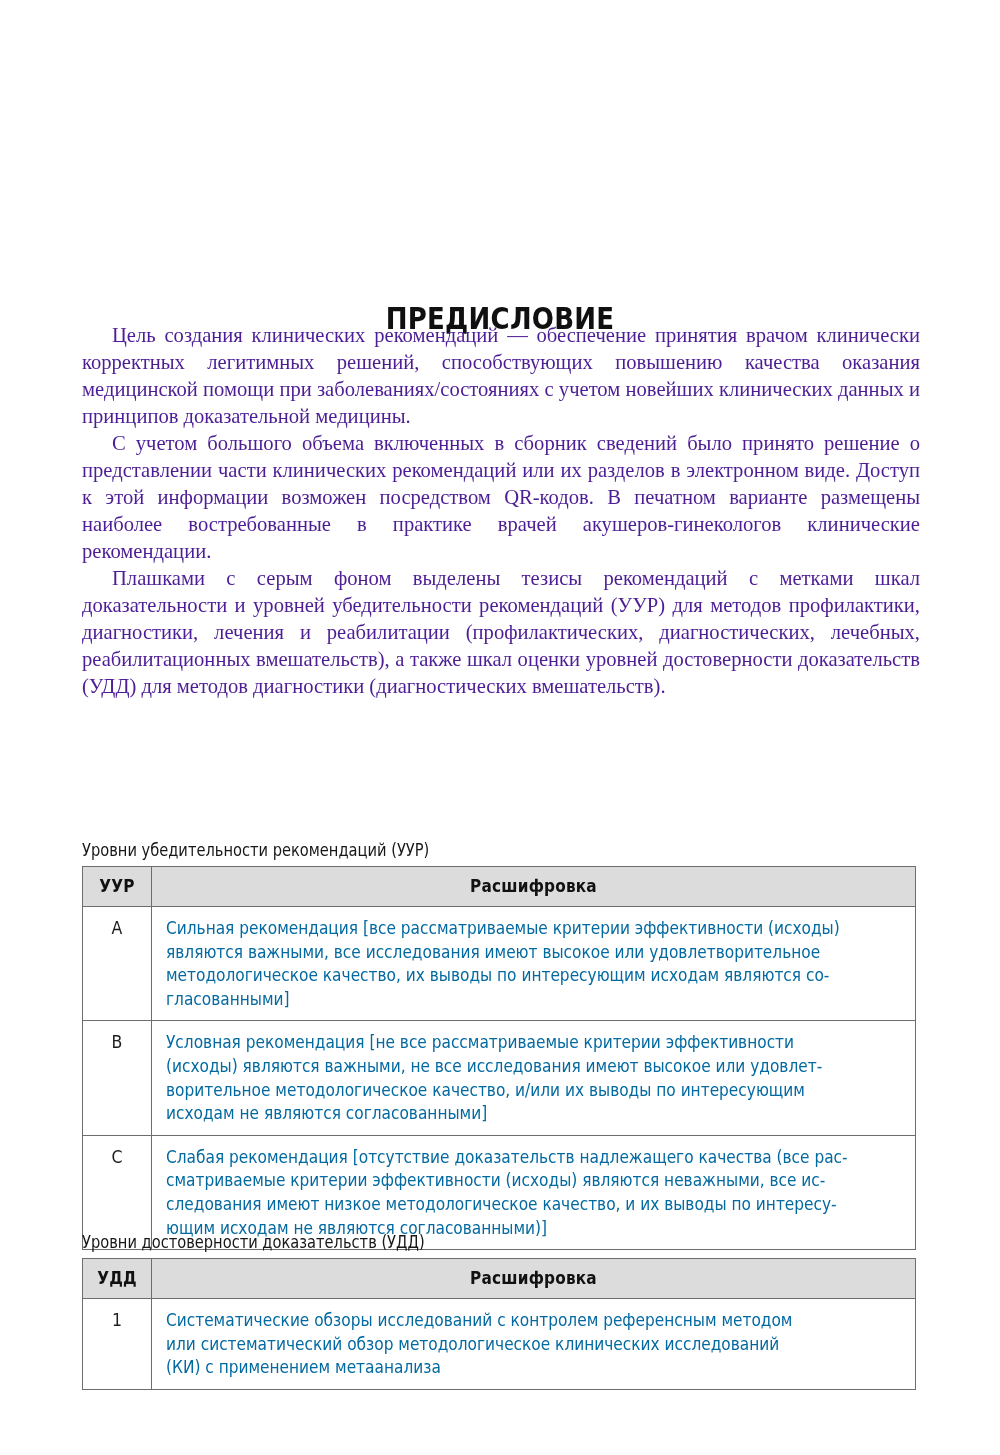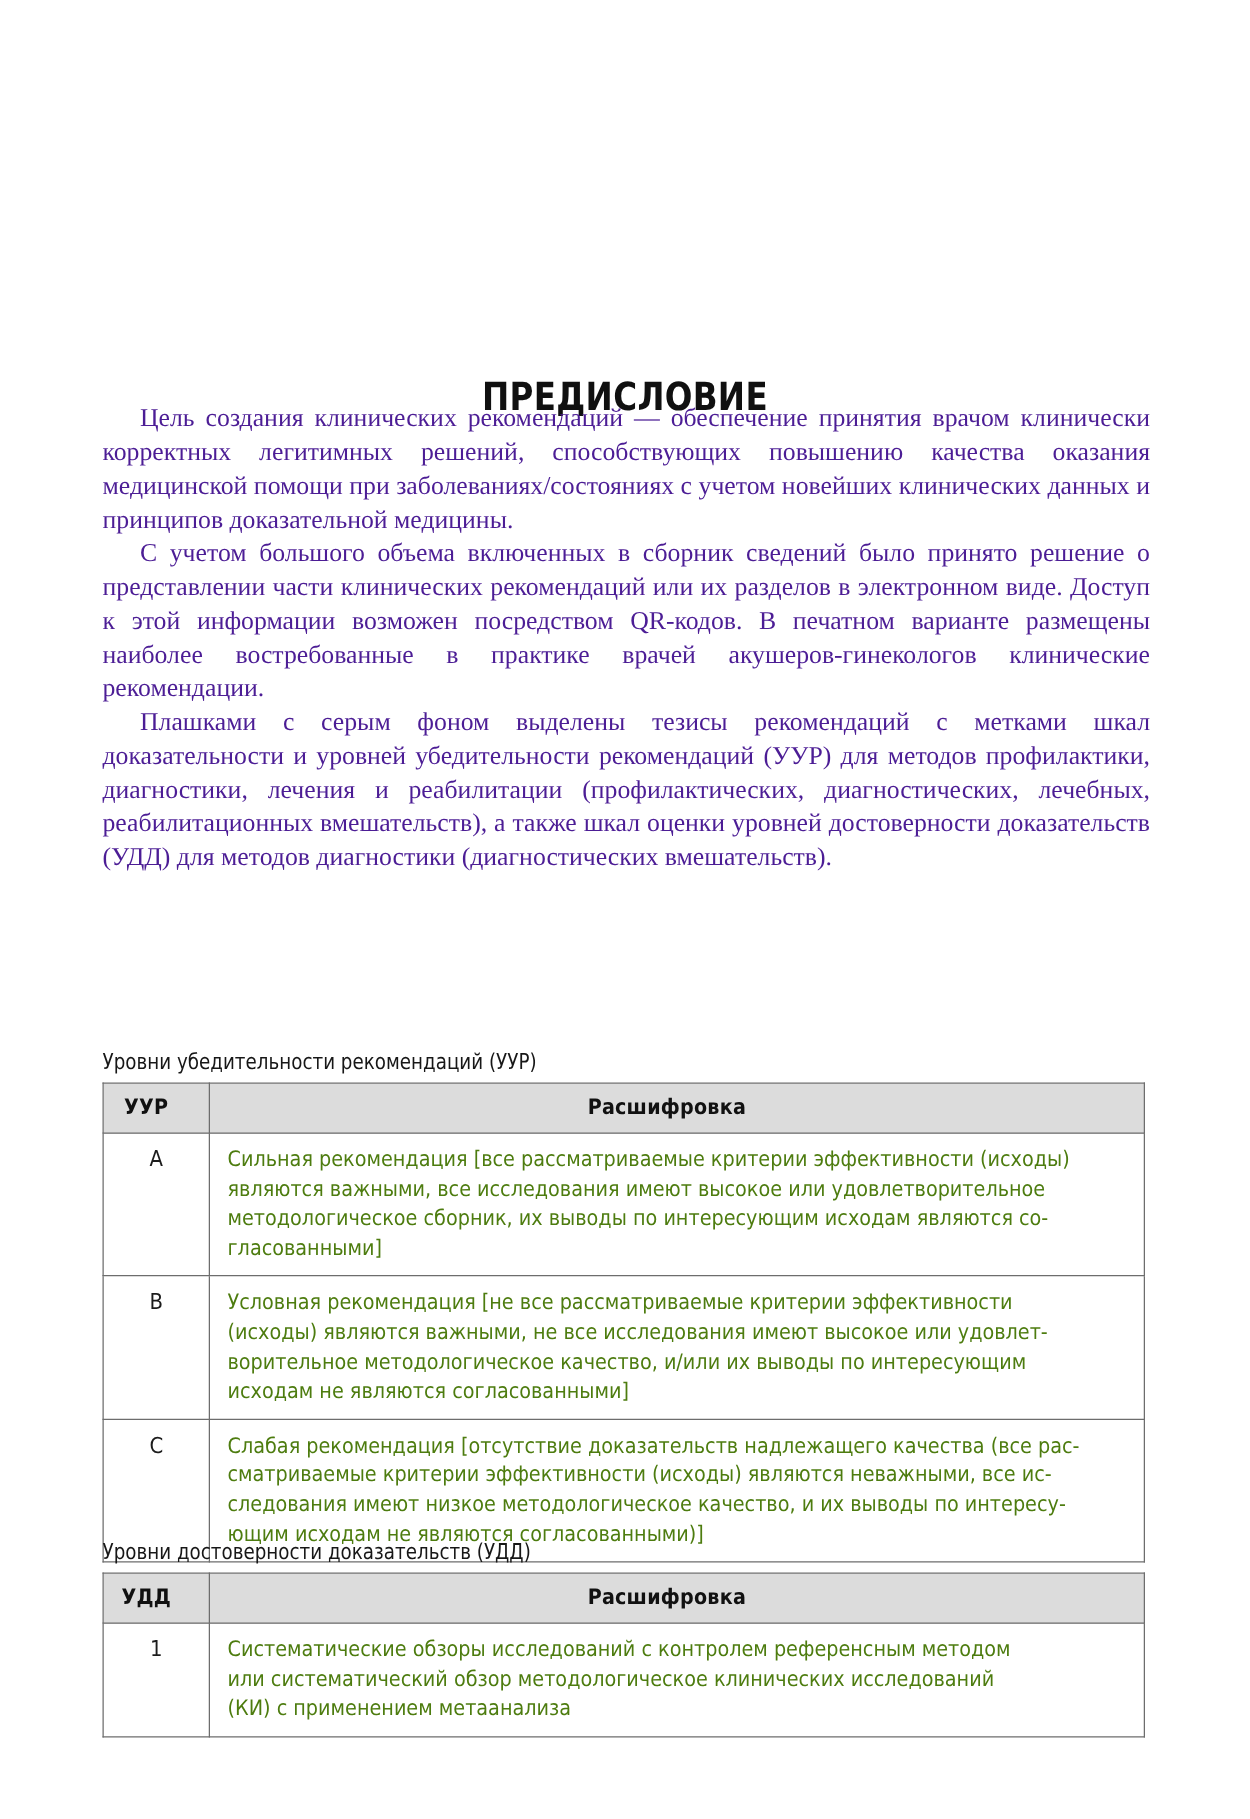--- a/index.html
+++ b/index.html
@@ -82,39 +82,39 @@
   table.grade-table th,
   table.grade-table td {
     border: 1px solid #6d6d6d;
     vertical-align: top;
   }
   table.grade-table thead th {
     background: #dcdcdc;
     font-weight: 700;
     font-size: 17px;
     text-align: center;
-    padding: 9px 20px 10px 4px;
+    padding: 9px 4px 10px 4px;
     color: #111111;
     letter-spacing: 0.2px;
   }
   table.grade-table thead th.col-code { width: 60px; }
 
   table.grade-table td.cell-code {
     width: 60px;
     text-align: center;
     font-size: 17.5px;
     padding: 11px 2px 8px 2px;
     color: #1c1c1c;
     font-weight: 400;
   }
   table.grade-table td.cell-desc {
     padding: 10px 10px 9px 14px;
     font-size: 17.1px;
     line-height: 23.6px;
-    color: #4d7c0f;
+    color: #0369a1;
     text-align: left;
   }
   .desc-line { display: block; white-space: nowrap; }
 </style>
 </head>
 <body>
 
 <div class="page">
 
   <h1 class="doc-title">ПРЕДИСЛОВИЕ</h1>
@@ -133,21 +133,21 @@
         <th class="col-code">УУР</th>
         <th>Расшифровка</th>
       </tr>
     </thead>
     <tbody>
       <tr>
         <td class="cell-code">A</td>
         <td class="cell-desc">
           <span class="desc-line">Сильная рекомендация [все рассматриваемые критерии эффективности (исходы)</span>
           <span class="desc-line">являются важными, все исследования имеют высокое или удовлетворительное</span>
-          <span class="desc-line">методологическое сборник, их выводы по интересующим исходам являются со-</span>
+          <span class="desc-line">методологическое качество, их выводы по интересующим исходам являются со-</span>
           <span class="desc-line">гласованными]</span>
         </td>
       </tr>
       <tr>
         <td class="cell-code">B</td>
         <td class="cell-desc">
           <span class="desc-line">Условная рекомендация [не все рассматриваемые критерии эффективности</span>
           <span class="desc-line">(исходы) являются важными, не все исследования имеют высокое или удовлет-</span>
           <span class="desc-line">ворительное методологическое качество, и/или их выводы по интересующим</span>
           <span class="desc-line">исходам не являются согласованными]</span>

